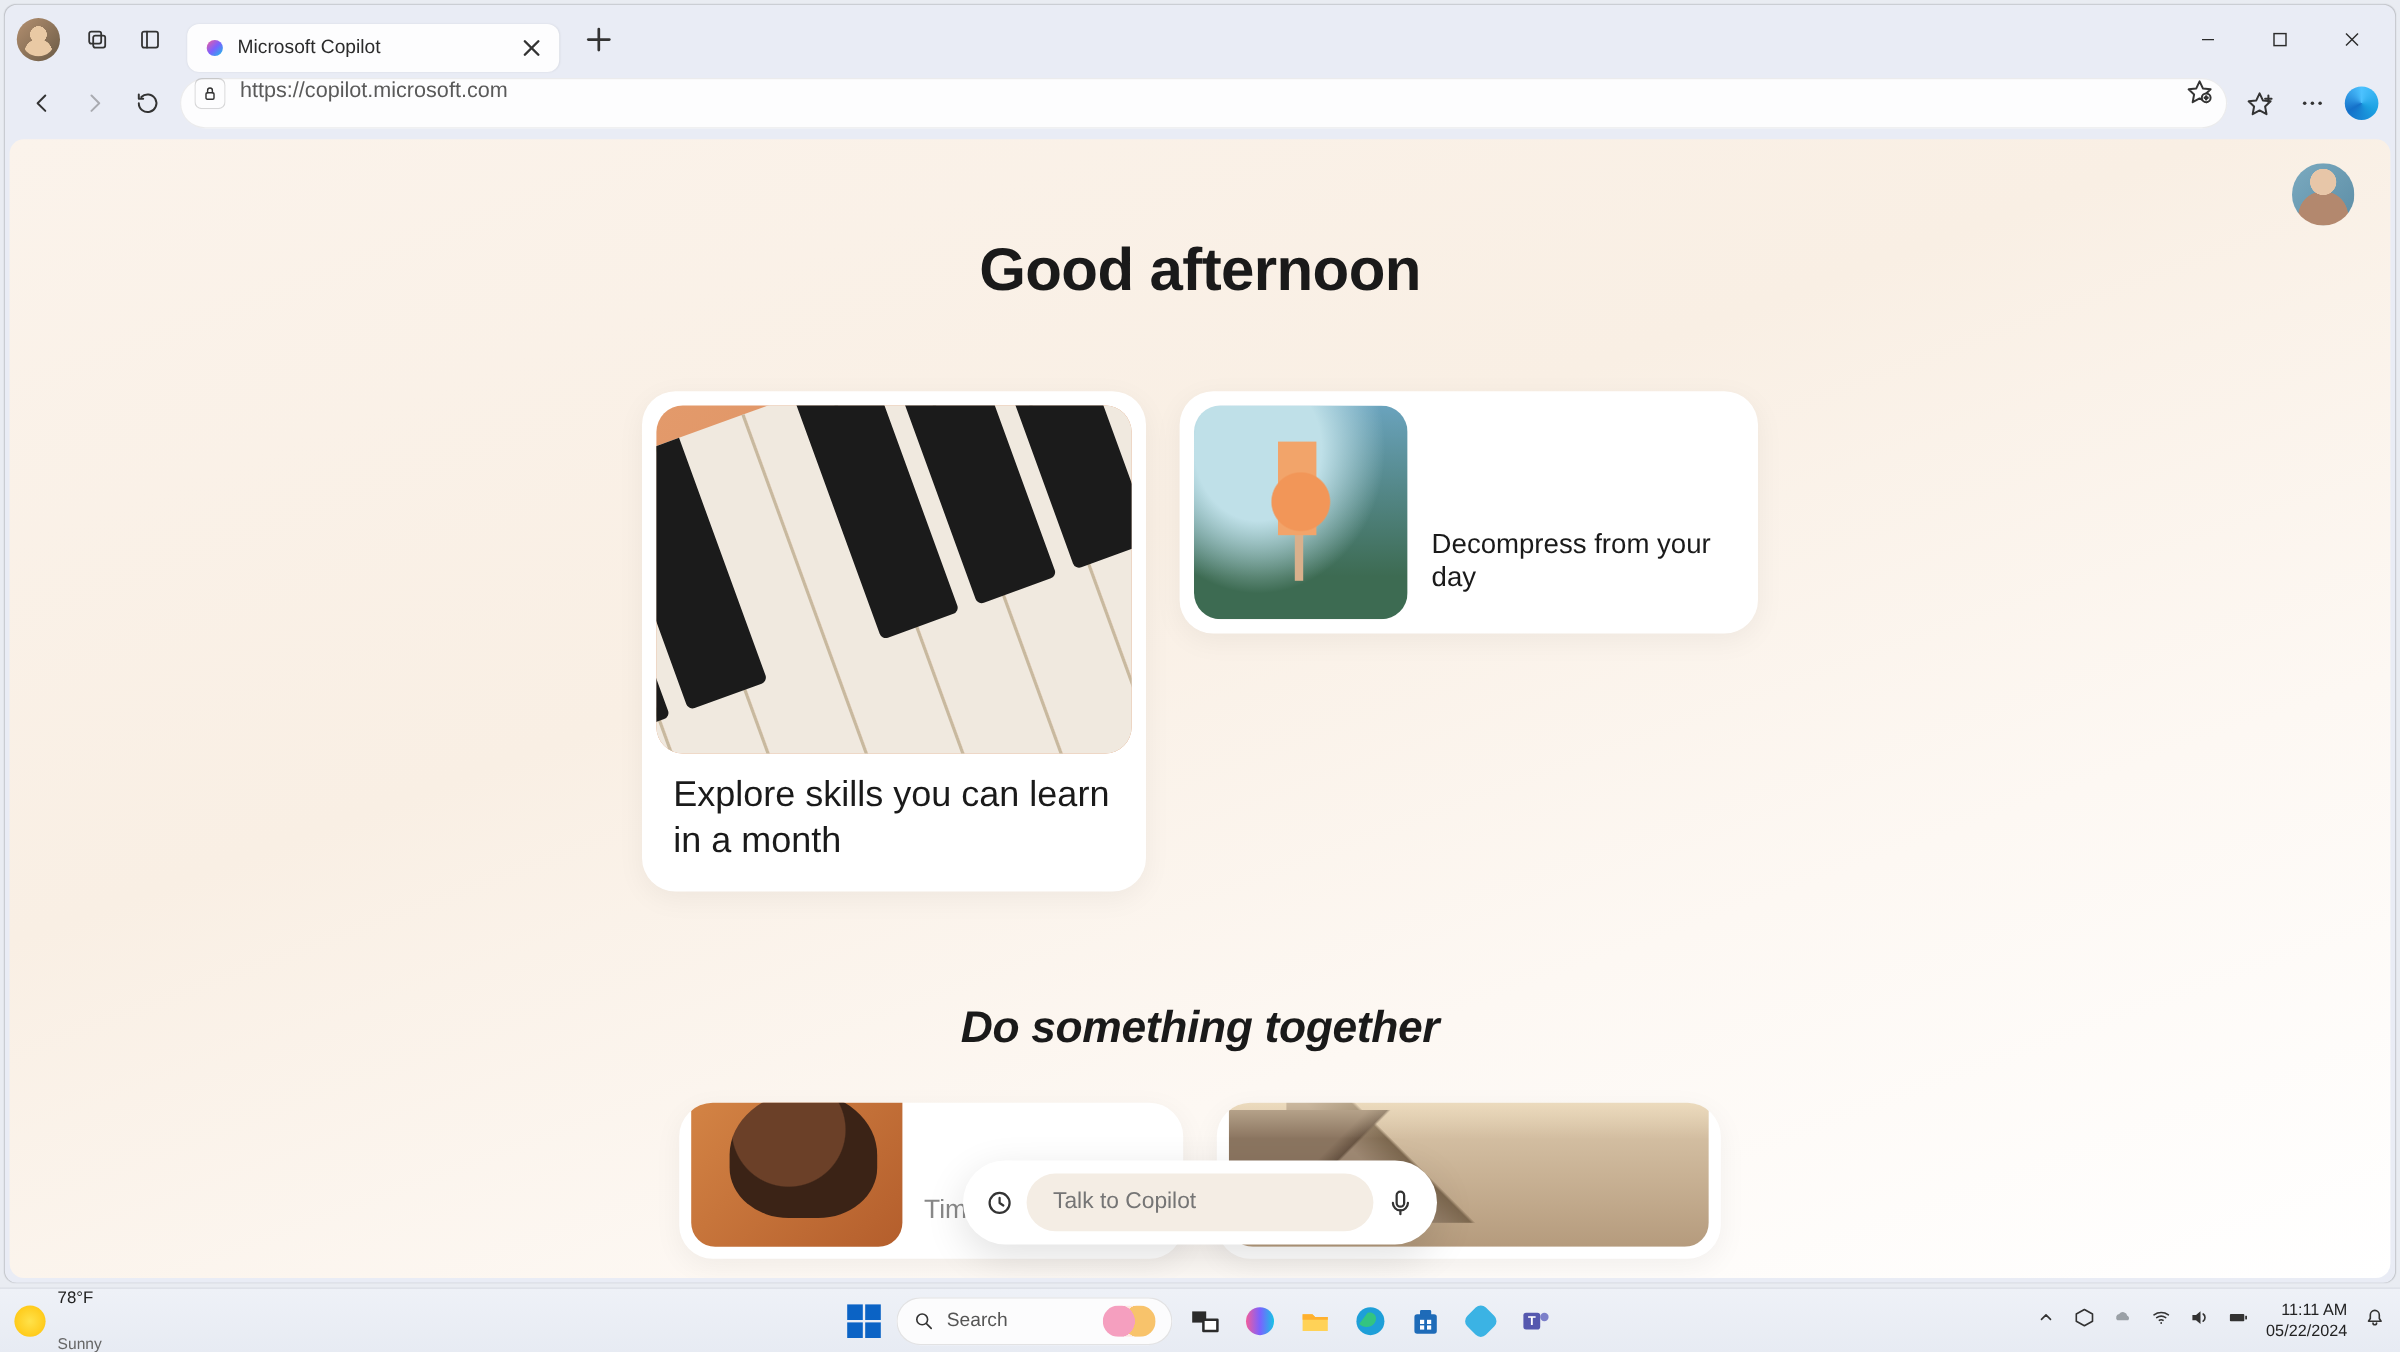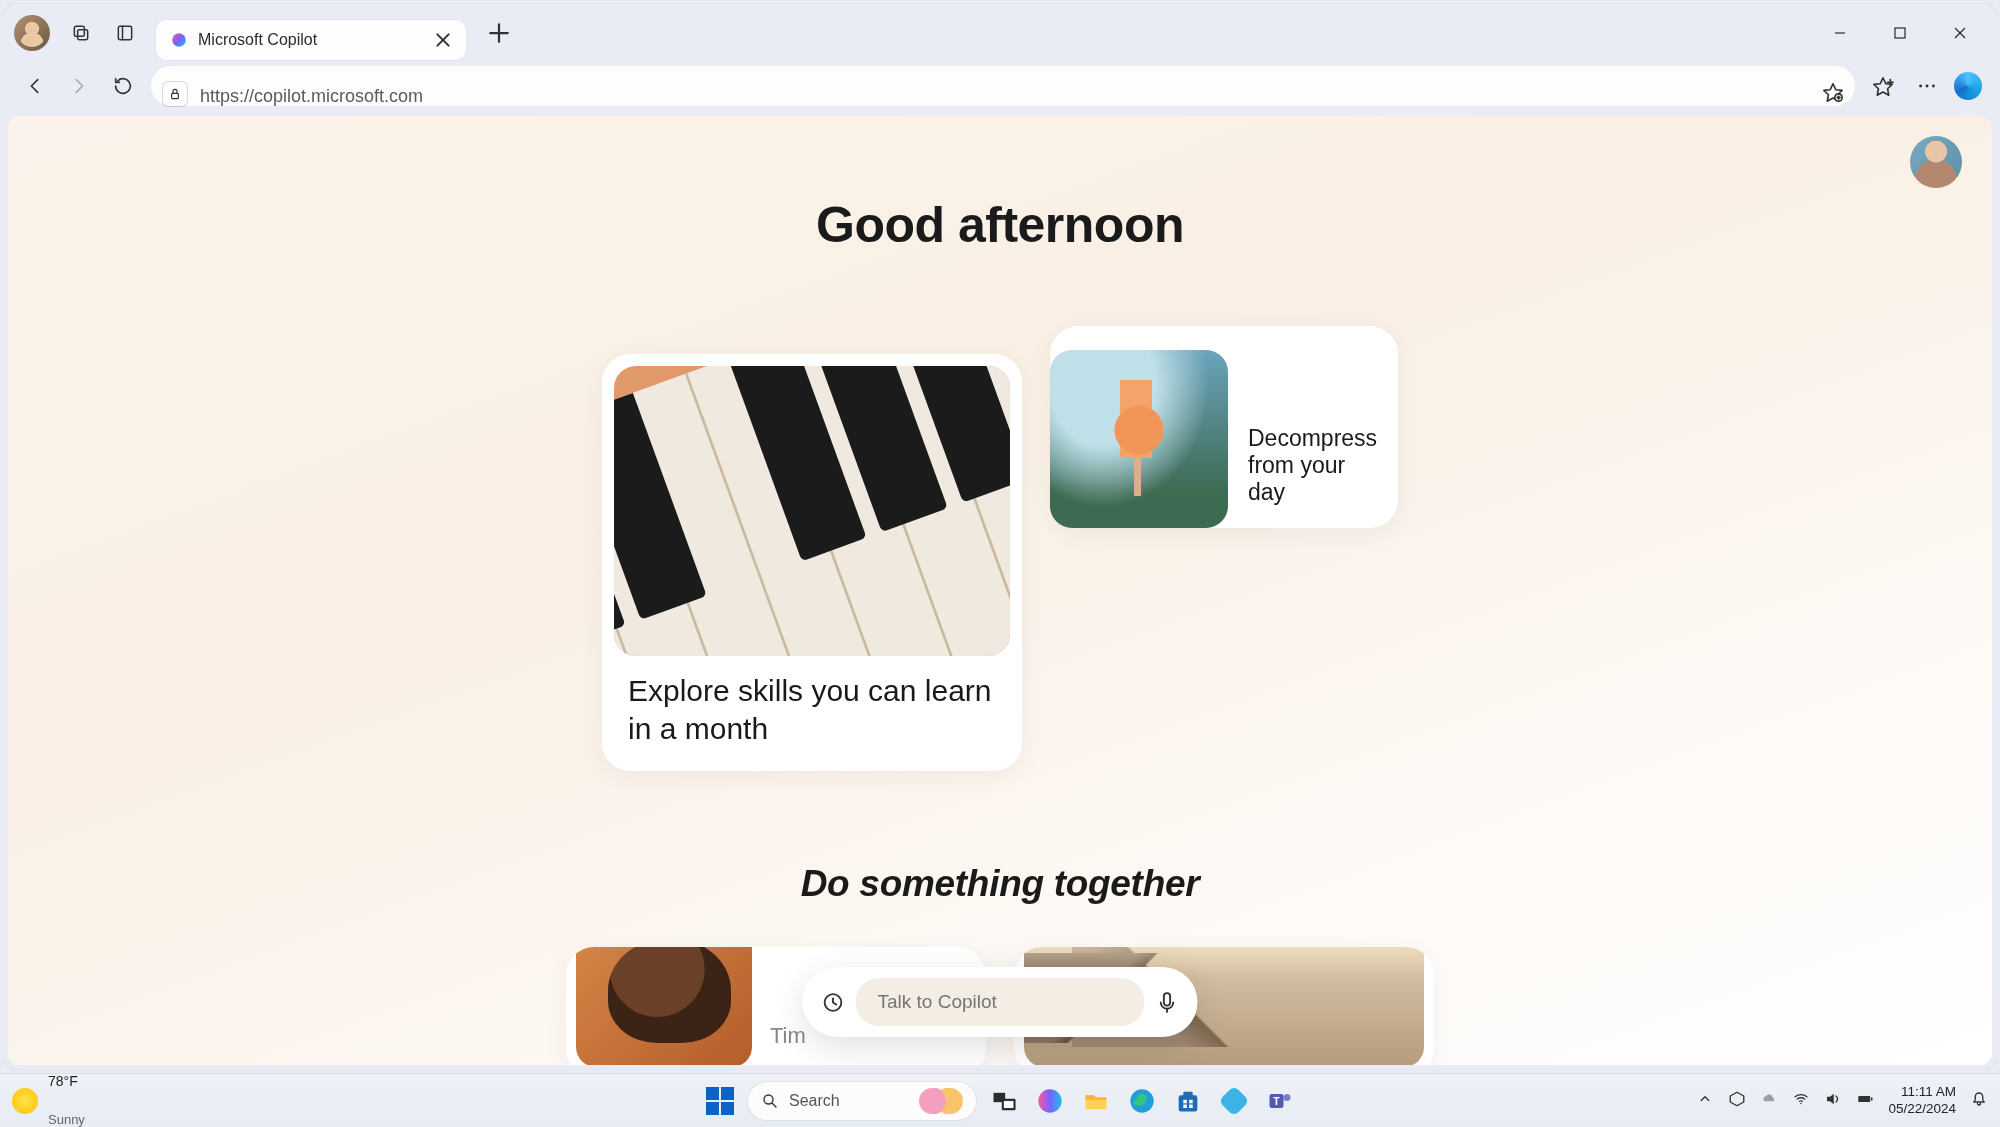--- a/index.html
+++ b/index.html
@@ -38,21 +38,21 @@
 .winbtns { display:flex; gap:0; }
 .winbtn { width:60px; height:44px; display:flex; align-items:center; justify-content:center; cursor:pointer; color:#2b2b2b;}
 .winbtn svg { width:14px; height:14px; stroke:#2b2b2b; stroke-width:1.2; fill:none; }
 
 .toolbar {
   height: 54px; display:flex; align-items:center; gap:10px; padding:0 14px 6px 14px;
 }
 .tool-icon { width:34px;height:34px;display:flex;align-items:center;justify-content:center;color:#3b3b3b;cursor:pointer;border-radius:6px;}
 .tool-icon svg { width:22px;height:22px; }
 .addrbar {
-  flex:1; height:42px; background:#fdfdfe; border-radius:21px; display:flex; align-items:flex-end;
+  flex:1; height:42px; background:#fdfdfe; border-radius:21px; display:flex; align-items:flex-start;
   padding:0 12px; gap:12px; box-shadow: inset 0 0 0 1px rgba(0,0,0,.07);
 }
 .addrbar .lock { width:26px;height:26px; display:flex;align-items:center;justify-content:center; border-radius:6px; box-shadow:inset 0 0 0 1px rgba(0,0,0,.15);}
 .addrbar .url { font-size:18px; color:#5a5a5a; }
 .addrbar .spacer { flex:1; }
 .copilot-badge {
   width:28px;height:28px;border-radius:50%;
   background: conic-gradient(#4cc2ff, #1ba0e1, #1470c9, #4cc2ff);
 }
 
@@ -67,37 +67,37 @@
               radial-gradient(circle at 50% 85%, #b3886e 40%, transparent 41%),
               linear-gradient(135deg,#7baac0,#5c8da5);
   cursor:pointer;
 }
 .greeting { text-align:center; font-size:50px; font-weight:600; color:#1a1a1a; padding-top:80px; letter-spacing:-.5px;}
 .cards-row {
   display:flex; gap:28px; justify-content:center; margin-top:72px;
 }
 .card-large {
   width:420px; background:#fff; border-radius:28px; padding:12px 12px 24px 12px;
-  box-shadow:0 6px 24px rgba(0,0,0,.05); cursor:pointer;margin-top:28px;
+  box-shadow:0 6px 24px rgba(0,0,0,.05); cursor:pointer;
 }
 .card-large .img {
   width:100%; height:290px; border-radius:22px; overflow:hidden; position:relative;
   background: linear-gradient(135deg,#e39a6b,#d8895a);
 }
 
 .piano { position:absolute; inset:0; transform:rotate(-20deg) scale(1.35) translate(-6%,6%);}
 .piano .whites { display:flex; height:100%; }
 .piano .whites div { flex:1; background:#f0e9df; border-right:2px solid #c8b99f;}
 .piano .blacks { position:absolute; top:0; left:0; right:0; height:55%; display:flex;}
 .piano .blacks div { width:13%; background:#1b1b1b; margin-left:3%; border-radius:0 0 4px 4px;}
 .piano .blacks .gap { background:transparent; }
 .card-large-text { font-size:30px; font-weight:500; color:#1a1a1a; padding:16px 14px 0 14px; line-height:1.25;}
 .right-col { display:flex; flex-direction:column; gap:22px; }
 .card-small {
-  width:348px; height:202px; background:#fff; border-radius:28px; 
+  width:482px; height:202px; background:#fff; border-radius:28px; padding:12px;
   display:flex; gap:20px; align-items:flex-end;
   box-shadow:0 6px 24px rgba(0,0,0,.05); cursor:pointer;
 }
 .card-small .thumb { width:178px; height:178px; border-radius:22px; flex-shrink:0; }
 .card-small .label { font-size:23px; font-weight:500; color:#1a1a1a; padding-bottom:22px; padding-right:10px; }
 .thumb-popsicle {
   background:
     radial-gradient(circle at 50% 45%, #f29658 18%, transparent 19%),
     linear-gradient(#f2a46a,#f2a46a) 48% 30%/18% 44% no-repeat,
     linear-gradient(#d9b08c,#d9b08c) 49% 75%/4% 30% no-repeat,

